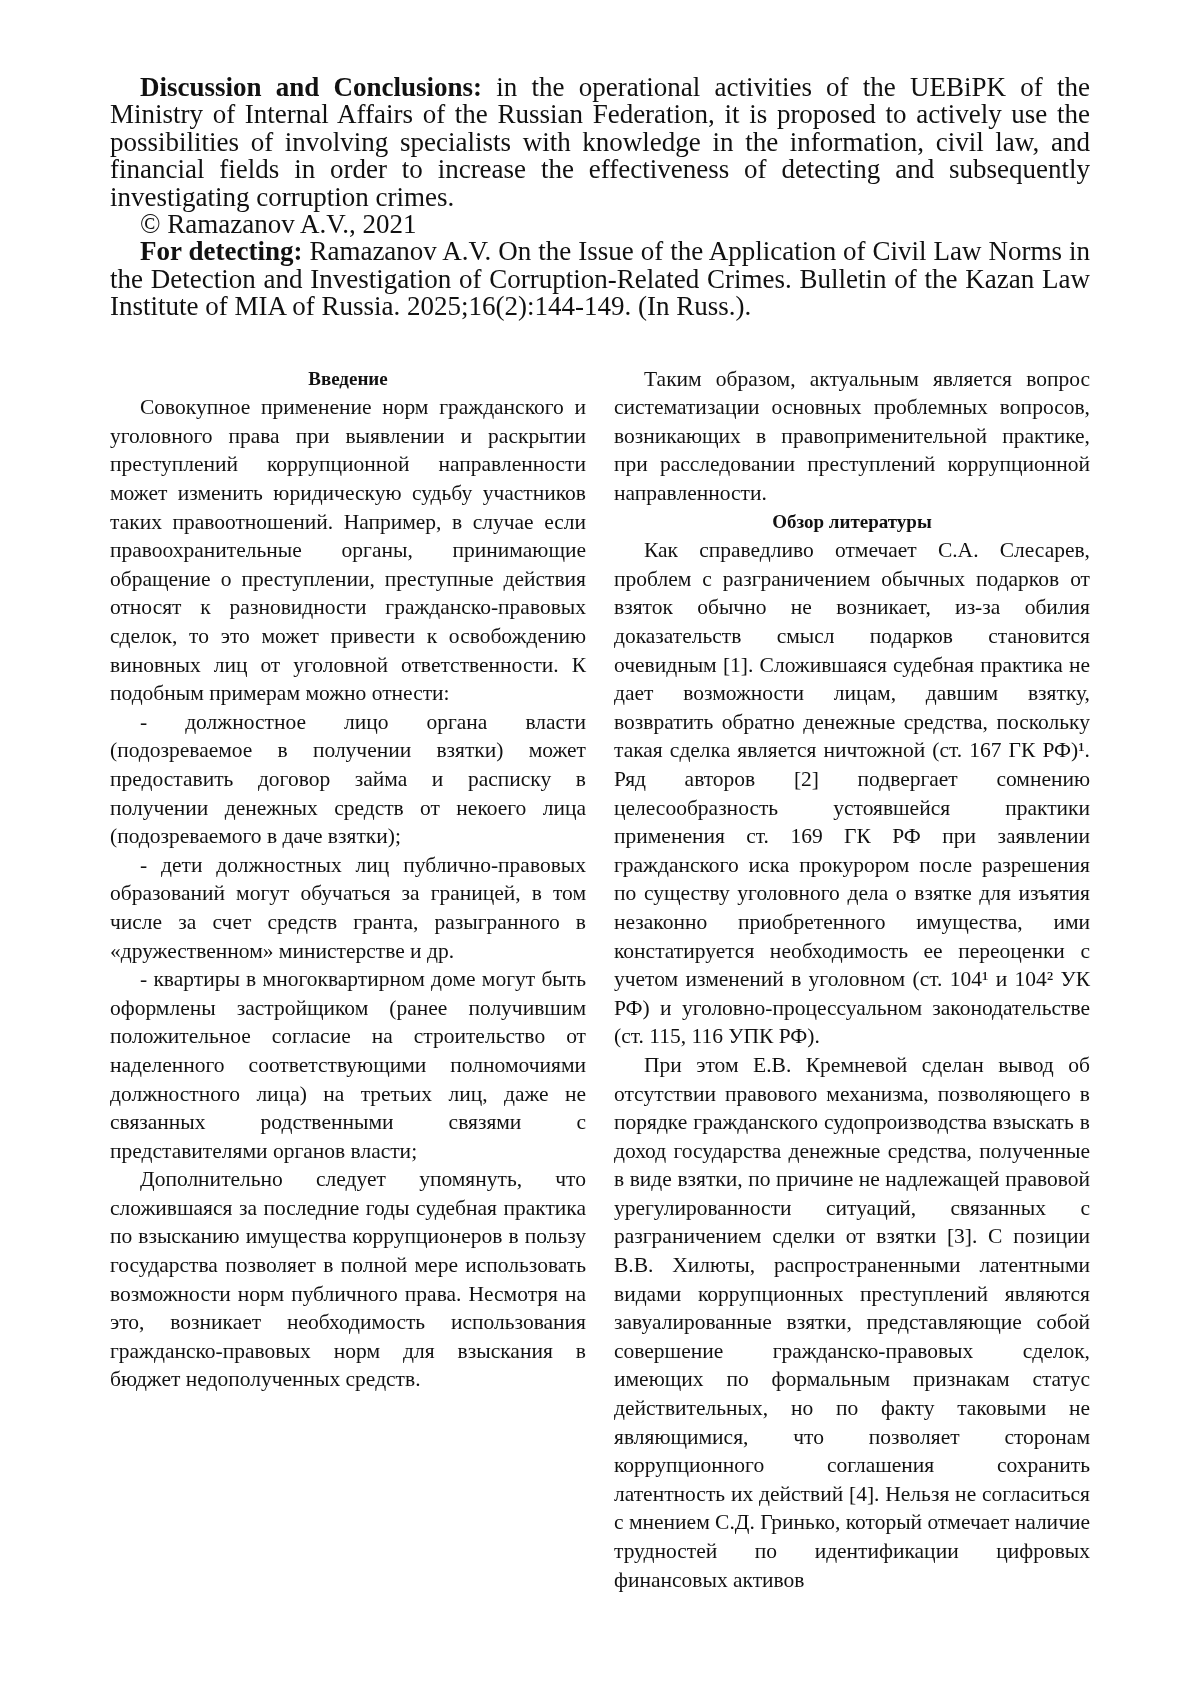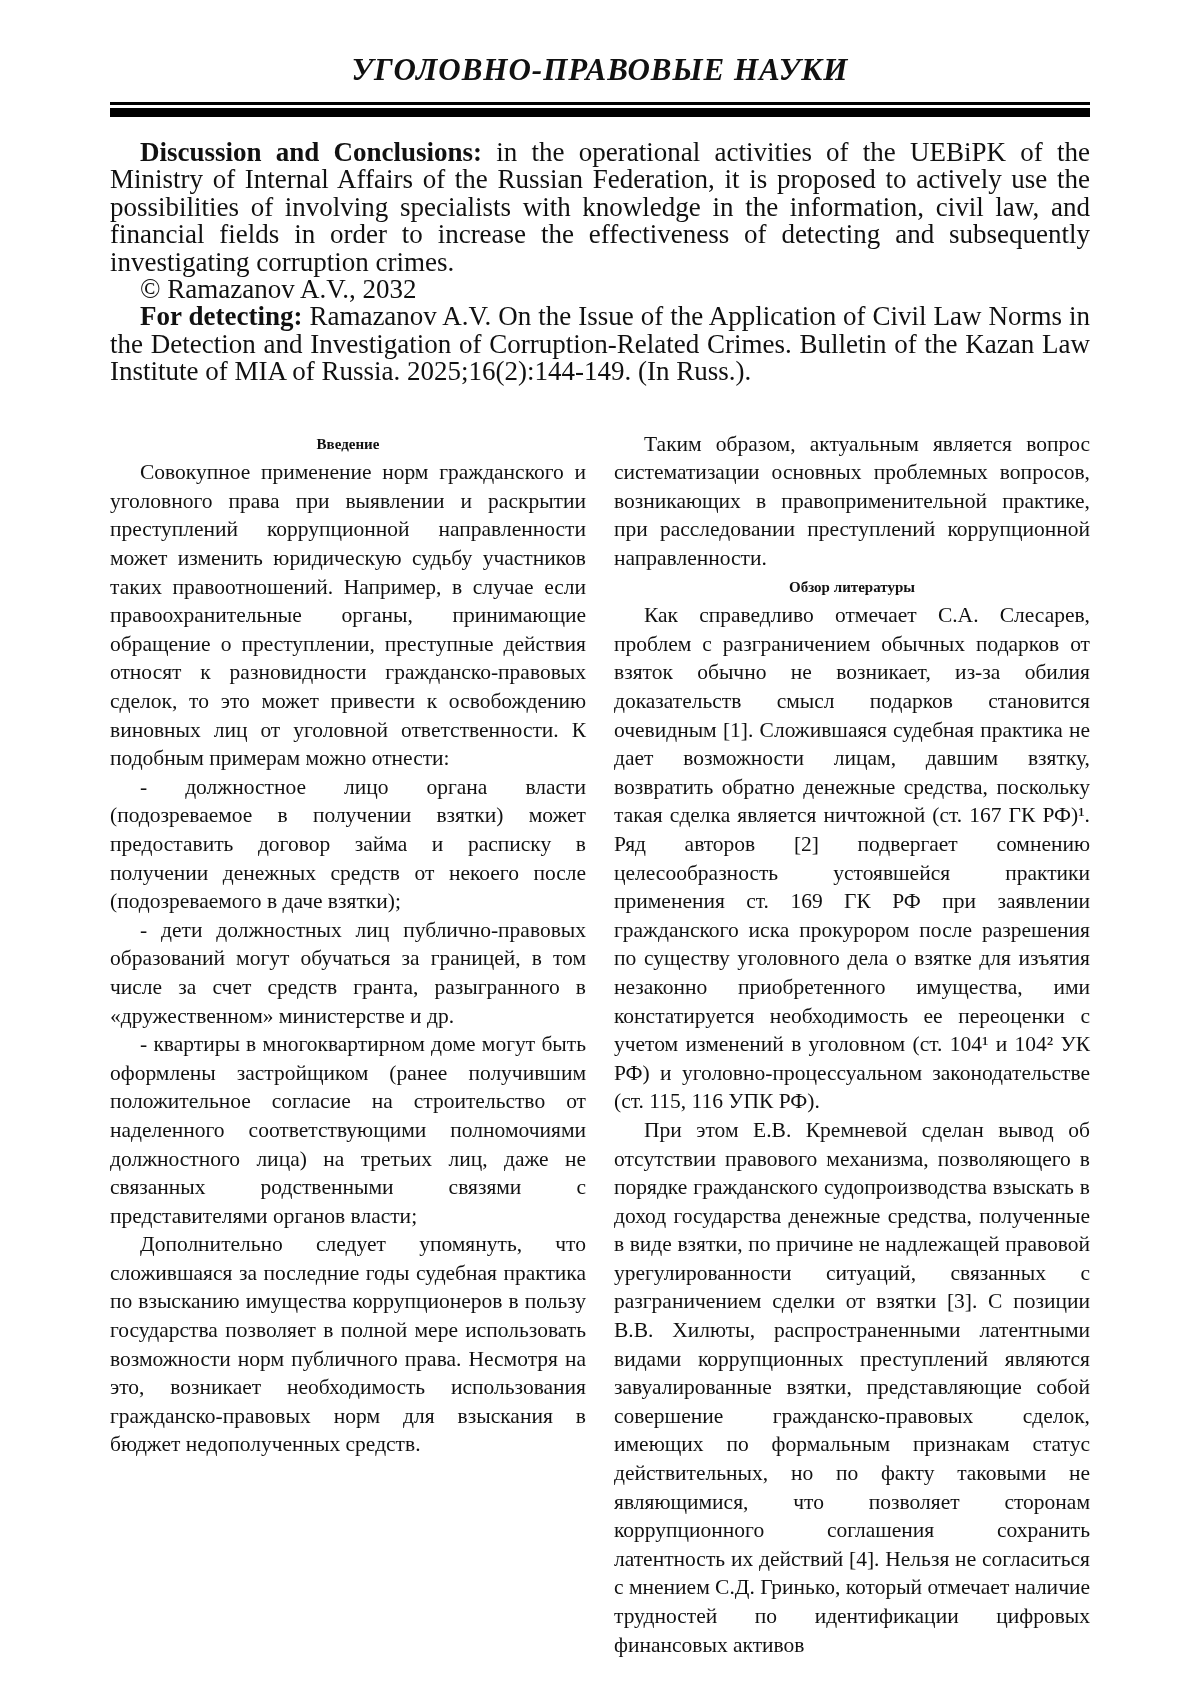--- a/index.html
+++ b/index.html
@@ -62,49 +62,44 @@
     font-size: 21.5px;
     line-height: 28.6px;
     text-align: justify;
   }
   .col p {
     margin: 0;
     text-indent: 30px;
   }
   .col h3 {
     margin: 0;
-    font-size: 15px;
+    font-size: 19px;
     font-weight: bold;
     text-align: center;
     text-indent: 0;
   }
 </style>
 </head>
 <body>
 
 <div class="content">
 
-  <div>
-    <h1 class="section-title">УГОЛОВНО-ПРАВОВЫЕ НАУКИ</h1>
-    <div class="rule-thin"></div>
-    <div class="rule-thick"></div>
-  </div>
 
   <div class="abstract">
     <p><span class="bold">Discussion and Conclusions:</span><span> in the operational activities of the UEBiPK of the Ministry of Internal Affairs of the Russian Federation, it is proposed to actively use the possibilities of involving specialists with knowledge in the information, civil law, and financial fields in order to increase the effectiveness of detecting and subsequently investigating corruption crimes.</span></p>
-    <p>© Ramazanov A.V., 2032</p>
+    <p>© Ramazanov A.V., 2021</p>
     <p><span class="bold">For detecting:</span><span> Ramazanov A.V. On the Issue of the Application of Civil Law Norms in the Detection and Investigation of Corruption-Related Crimes. Bulletin of the Kazan Law Institute of MIA of Russia. 2025;16(2):144-149. (In Russ.).</span></p>
   </div>
 
   <div class="columns">
 
     <div class="col">
       <h3>Введение</h3>
       <p>Совокупное применение норм гражданского и уголовного права при выявлении и раскрытии преступлений коррупционной направленности может изменить юридическую судьбу участников таких правоотношений. Например, в случае если правоохранительные органы, принимающие обращение о преступлении, преступные действия относят к разновидности гражданско-правовых сделок, то это может привести к освобождению виновных лиц от уголовной ответственности. К подобным примерам можно отнести:</p>
-      <p>- должностное лицо органа власти (подозреваемое в получении взятки) может предоставить договор займа и расписку в получении денежных средств от некоего после (подозреваемого в даче взятки);</p>
+      <p>- должностное лицо органа власти (подозреваемое в получении взятки) может предоставить договор займа и расписку в получении денежных средств от некоего лица (подозреваемого в даче взятки);</p>
       <p>- дети должностных лиц публично-правовых образований могут обучаться за границей, в том числе за счет средств гранта, разыгранного в «дружественном» министерстве и др.</p>
       <p>- квартиры в многоквартирном доме могут быть оформлены застройщиком (ранее получившим положительное согласие на строительство от наделенного соответствующими полномочиями должностного лица) на третьих лиц, даже не связанных родственными связями с представителями органов власти;</p>
       <p>Дополнительно следует упомянуть, что сложившаяся за последние годы судебная практика по взысканию имущества коррупционеров в пользу государства позволяет в полной мере использовать возможности норм публичного права. Несмотря на это, возникает необходимость использования гражданско-правовых норм для взыскания в бюджет недополученных средств.</p>
     </div>
 
     <div class="col">
       <p>Таким образом, актуальным является вопрос систематизации основных проблемных вопросов, возникающих в правоприменительной практике, при расследовании преступлений коррупционной направленности.</p>
       <h3>Обзор литературы</h3>
       <p>Как справедливо отмечает С.А. Слесарев, проблем с разграничением обычных подарков от взяток обычно не возникает, из-за обилия доказательств смысл подарков становится очевидным [1]. Сложившаяся судебная практика не дает возможности лицам, давшим взятку, возвратить обратно денежные средства, поскольку такая сделка является ничтожной (ст. 167 ГК РФ)¹. Ряд авторов [2] подвергает сомнению целесообразность устоявшейся практики применения ст. 169 ГК РФ при заявлении гражданского иска прокурором после разрешения по существу уголовного дела о взятке для изъятия незаконно приобретенного имущества, ими констатируется необходимость ее переоценки с учетом изменений в уголовном (ст. 104¹ и 104² УК РФ) и уголовно-процессуальном законодательстве (ст. 115, 116 УПК РФ).</p>
       <p>При этом Е.В. Кремневой сделан вывод об отсутствии правового механизма, позволяющего в порядке гражданского судопроизводства взыскать в доход государства денежные средства, полученные в виде взятки, по причине не надлежащей правовой урегулированности ситуаций, связанных с разграничением сделки от взятки [3]. С позиции В.В. Хилюты, распространенными латентными видами коррупционных преступлений являются завуалированные взятки, представляющие собой совершение гражданско-правовых сделок, имеющих по формальным признакам статус действительных, но по факту таковыми не являющимися, что позволяет сторонам коррупционного соглашения сохранить латентность их действий [4]. Нельзя не согласиться с мнением С.Д. Гринько, который отмечает наличие трудностей по идентификации цифровых финансовых активов</p>

